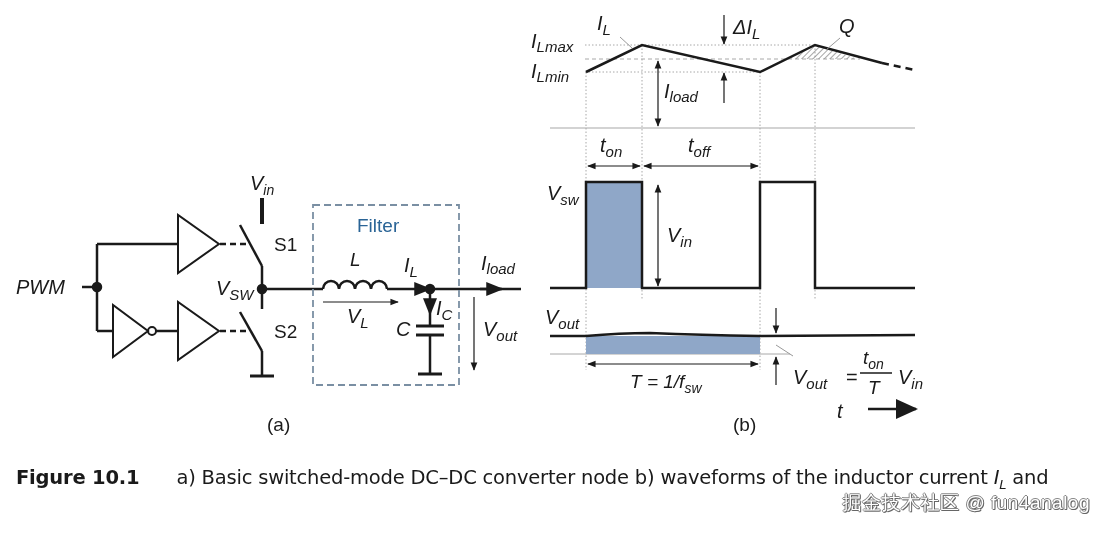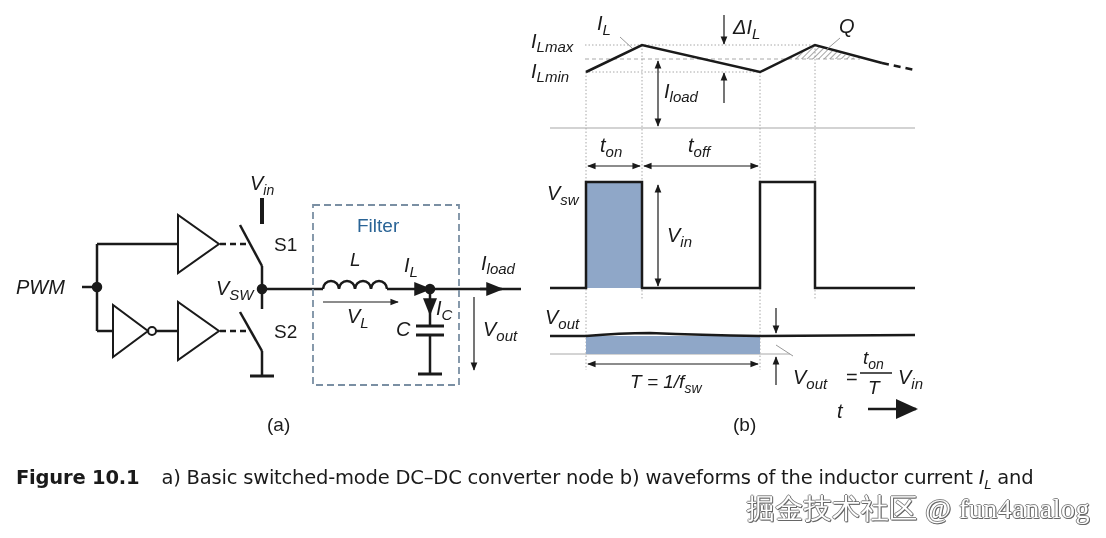--- a/index.html
+++ b/index.html
@@ -4,25 +4,25 @@
 <style>
   html, body { margin: 0; padding: 0; background: #ffffff; }
   body { width: 1106px; height: 538px; position: relative; overflow: hidden; }
   svg text { font-family: "Liberation Sans", sans-serif; fill: #1a1a1a; }
   .it { font-style: italic; }
   .caption {
     position: absolute; left: 16px; top: 462px; width: 1090px;
     font-family: "DejaVu Sans", sans-serif; font-size: 19.5px; color: #1a1a1a;
     line-height: 31px; letter-spacing: -0.2px;
   }
-  .caption .fig { font-weight: bold; margin-right: 22px; text-align: right; }
+  .caption .fig { font-weight: bold; margin-right: 37px; text-align: right; }
   .caption i sub { font-size: 13px; }
   .watermark {
     position: absolute; right: 16px; top: 490px;
-    font-family: Liberation Serif, serif; font-size: 28px; color: #ffffff;
+    font-family: Liberation Sans, sans-serif; font-size: 19px; color: #ffffff;
     text-shadow: 1px 1px 0 #666, -1px 0 0 #888, 0 -1px 0 #888, 1px 0 0 #777, 0 1px 0 #777;
     letter-spacing: 0.5px;
   }
 </style>
 </head>
 <body>
 
 <svg width="1106" height="460" viewBox="0 0 1106 460" style="position:absolute;left:0;top:0;">
   <defs>
     <marker id="arr" viewBox="0 0 10 10" refX="9" refY="5" markerWidth="7" markerHeight="7" orient="auto-start-reverse">

